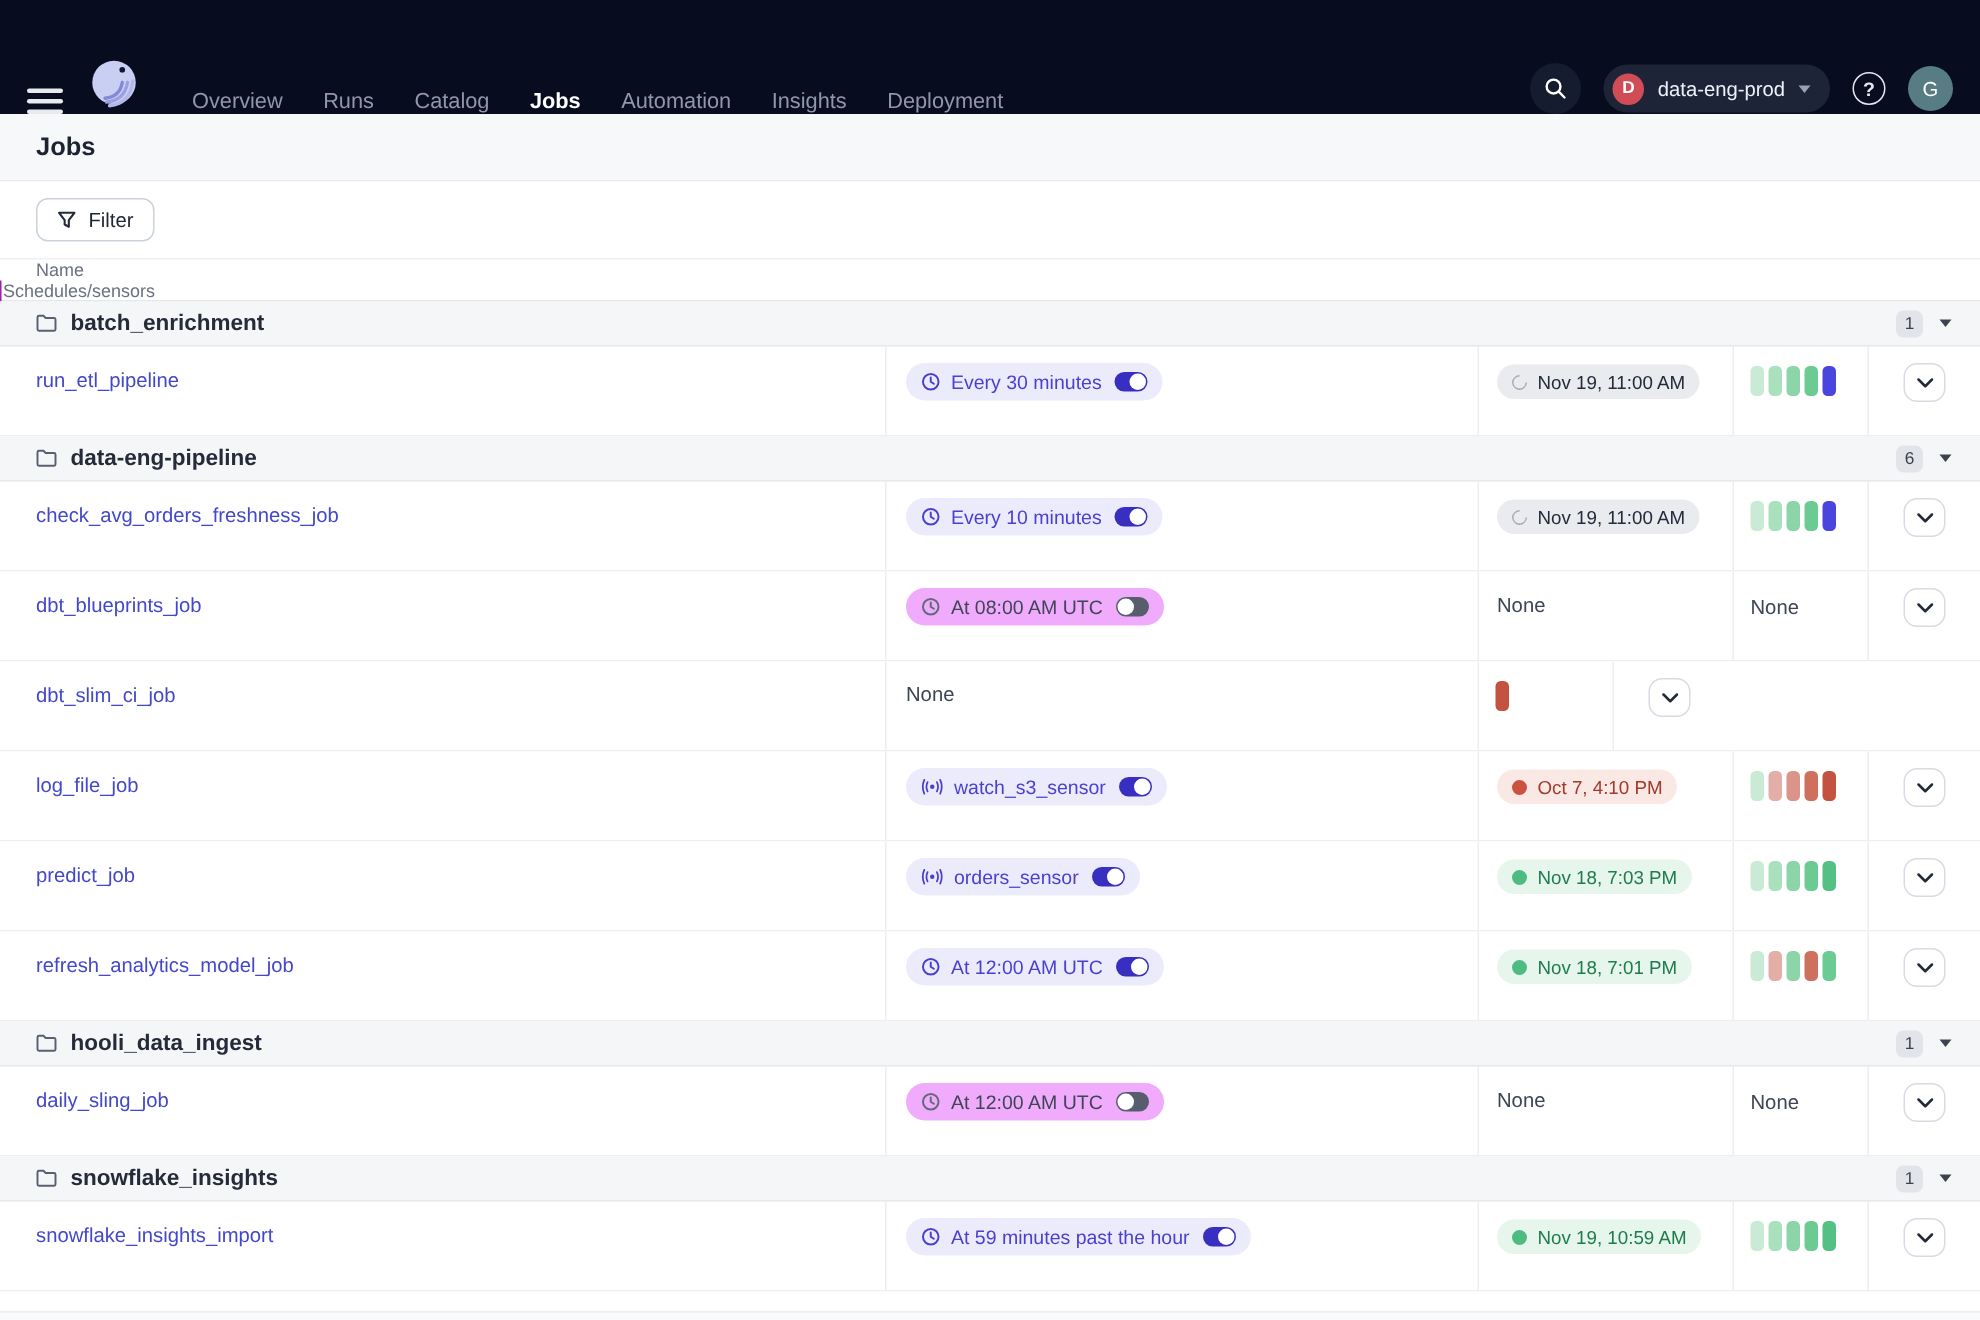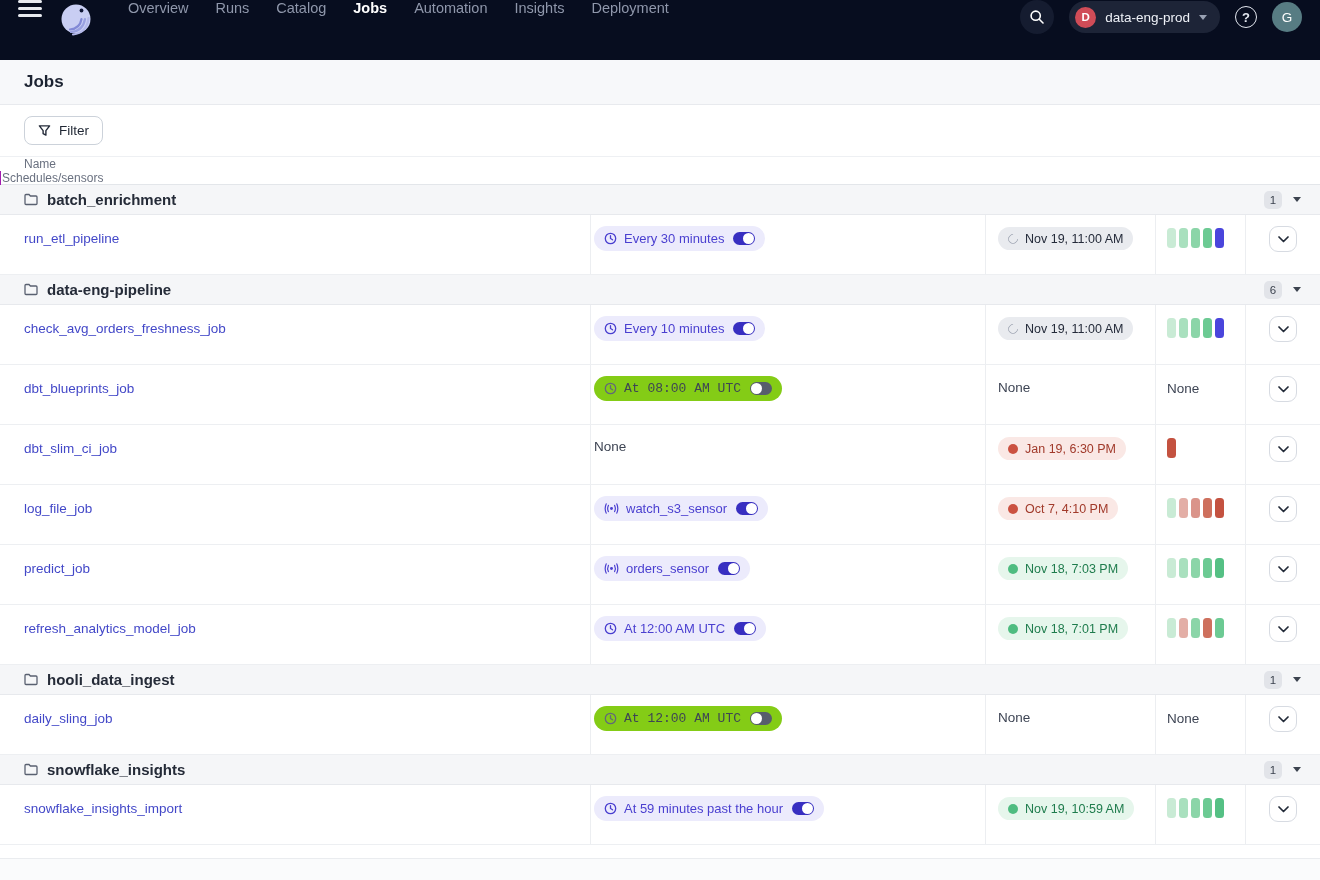--- a/index.html
+++ b/index.html
@@ -4,21 +4,21 @@
 <style>
   * { box-sizing: border-box; }
   html,body { margin:0; padding:0; }
   body {
     width:1320px; height:880px; overflow:hidden;
     font-family:"Liberation Sans", sans-serif;
     background:#ffffff; color:#1d2432;
   }
 
   
-  .topnav { height:60px; background:#070d1f; display:flex; align-items:flex-start; padding:0 18px; }
+  .topnav { height:76px; background:#070d1f; display:flex; align-items:flex-end; padding:0 18px; }
   .hamburger { width:24px; height:17px; display:flex; flex-direction:column; justify-content:space-between; cursor:pointer; }
   .hamburger i { display:block; height:2.6px; border-radius:2px; background:#e8eaf0; }
   .logo { width:40px; height:40px; margin-left:14px; display:flex; align-items:center; justify-content:center; }
   .nav-items { display:flex; gap:27px; margin-left:32px; }
   .nav-item { font-size:14.5px; color:#8f97ab; cursor:pointer; }
   .nav-item.active { color:#ffffff; font-weight:700; }
   .nav-right { margin-left:auto; display:flex; align-items:center; gap:15px; }
   .search-btn { width:34px; height:34px; border-radius:50%; background:#151c30; display:flex; align-items:center; justify-content:center; cursor:pointer; }
   .deploy-pill { height:32px; border-radius:16px; background:#1d2437; display:flex; align-items:center; gap:9px; padding:0 13px 0 6px; cursor:pointer; }
   .deploy-initial { width:21px; height:21px; border-radius:50%; background:#d04c57; color:#fff; font-size:11.5px; font-weight:700; display:flex; align-items:center; justify-content:center; }
@@ -45,29 +45,29 @@
   .group-row { position:relative; display:flex; align-items:center; height:30px; background:#f5f6f8; border-bottom:1px solid #e7e9ed; padding-left:24px; cursor:pointer; }
   .group-name { font-size:15px; font-weight:700; color:#252b38; margin-left:9px; }
   .group-right { position:absolute; right:0; top:0; width:75px; height:100%; display:flex; align-items:center; justify-content:center; gap:11px; }
   .group-badge { min-width:18px; height:18px; padding:0 4px; border-radius:5px; background:#e2e4e9; color:#3c434f; font-size:11.5px; display:flex; align-items:center; justify-content:center; }
   .group-caret { width:0; height:0; border-left:4px solid transparent; border-right:4px solid transparent; border-top:5px solid #3c434f; cursor:pointer; }
 
   .job-row { display:flex; height:60px; border-bottom:1px solid #edeff2; background:#fff; }
   .job-row > div { height:100%; }
   .jr-name { width:590px; padding:14px 0 0 24px; }
   .jr-name a { color:#4348c8; font-size:13.5px; text-decoration:none; cursor:pointer; }
-  .jr-sched { width:395px; border-left:1px solid #eceef1; padding:11px 0 0 3px; }
+  .jr-sched { width:395px; border-left:1px solid #eceef1; padding:11px 0 0 13px; }
   .jr-latest { width:170px; border-left:1px solid #eceef1; padding:12px 0 0 12px; }
   .jr-hist { width:90px; border-left:1px solid #eceef1; padding:13px 0 0 11px; }
   .jr-exp { width:75px; border-left:1px solid #eceef1; display:flex; justify-content:center; align-items:flex-start; padding-top:11px; }
   .none-text { font-size:13.5px; color:#3e4554; display:inline-block; padding-top:3px; }
 
   .sched-pill { display:inline-flex; align-items:center; gap:7px; height:25px; border-radius:13px; padding:0 10px; font-size:13px; cursor:pointer; }
   .sched-pill.on  { background:#ecebfc; color:#4a3fd0; }
-  .sched-pill.off { background:#84cc16; color:#3e4554;font-family:Liberation Mono, monospace; }
+  .sched-pill.off { background:#f0abfc; color:#3e4554; }
 
   .switch { width:22px; height:13px; border-radius:7px; position:relative; display:inline-block; margin-left:2px; cursor:pointer; }
   .switch i { position:absolute; top:1px; width:11px; height:11px; border-radius:50%; background:#fff; }
   .switch.sw-on  { background:#382fc1; } .switch.sw-on i  { right:1px; }
   .switch.sw-off { background:#575d6c; } .switch.sw-off i { left:1px; }
 
   .run-pill { display:inline-flex; align-items:center; gap:7px; height:23px; border-radius:12px; padding:0 10px; font-size:12.5px; cursor:pointer; white-space:nowrap; }
   .run-pill.started { background:#e9ebef; color:#242b3a; }
   .run-pill.failure { background:#fae8e5; color:#a13a2b; }
   .run-pill.success { background:#e6f6ec; color:#1f7c4d; }
@@ -279,26 +279,20 @@
       <svg width="11" height="7" viewBox="0 0 11 7">
           <polyline points="1,1 5.5,5.5 10,1" fill="none" stroke="#222a38" stroke-width="1.7" stroke-linecap="round" stroke-linejoin="round"></polyline>
         </svg>
     </button>
   </div>
 </div>
 
 <div class="job-row">
   <div class="jr-name"><a>dbt_slim_ci_job</a></div>
   <div class="jr-sched"><span class="none-text">None</span></div>
-  <div class="jr-latest">
-    <span class="run-pill failure">
-      <span class="dot failure"></span>
-      <span>Jan 19, 6:30 PM</span>
-    </span>
-  </div>
   <div class="jr-hist">
       <div class="chips">
         <span class="chip chip-f4"></span>
       </div>
     </div>
   <div class="jr-exp">
     <button class="exp-btn">
       <svg width="11" height="7" viewBox="0 0 11 7">
           <polyline points="1,1 5.5,5.5 10,1" fill="none" stroke="#222a38" stroke-width="1.7" stroke-linecap="round" stroke-linejoin="round"></polyline>
         </svg>

